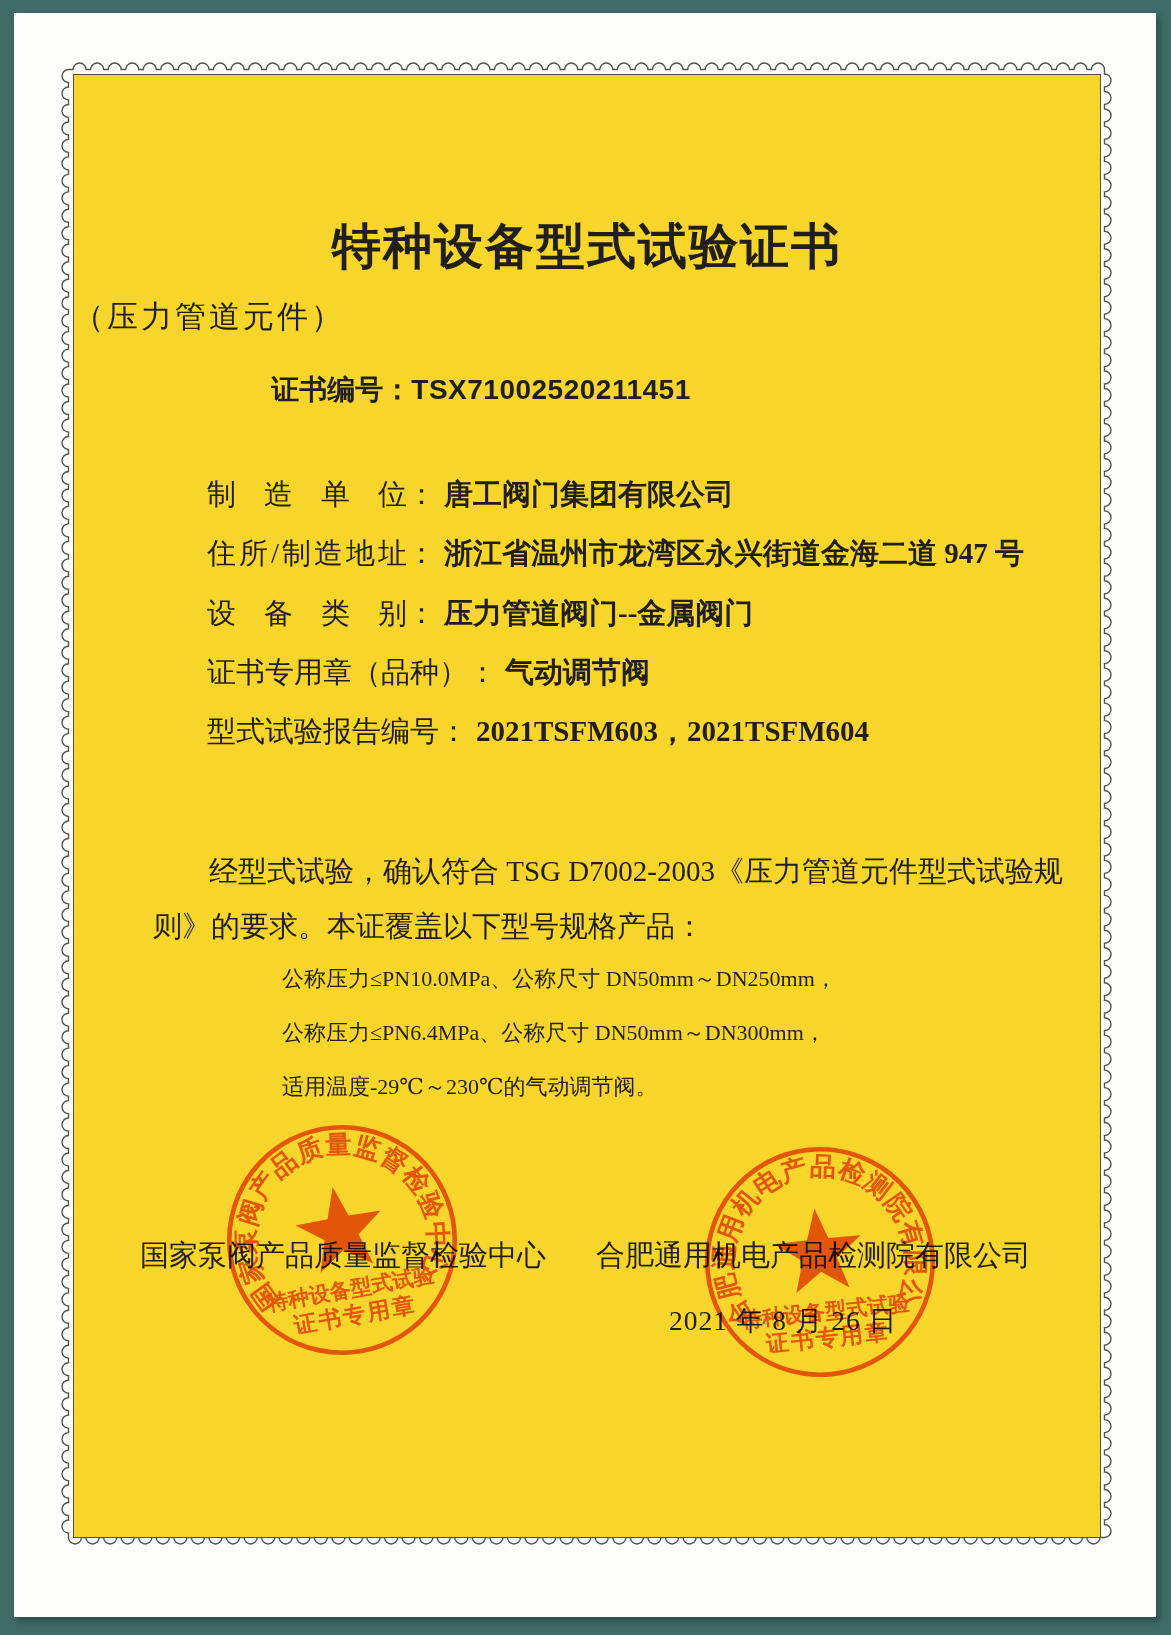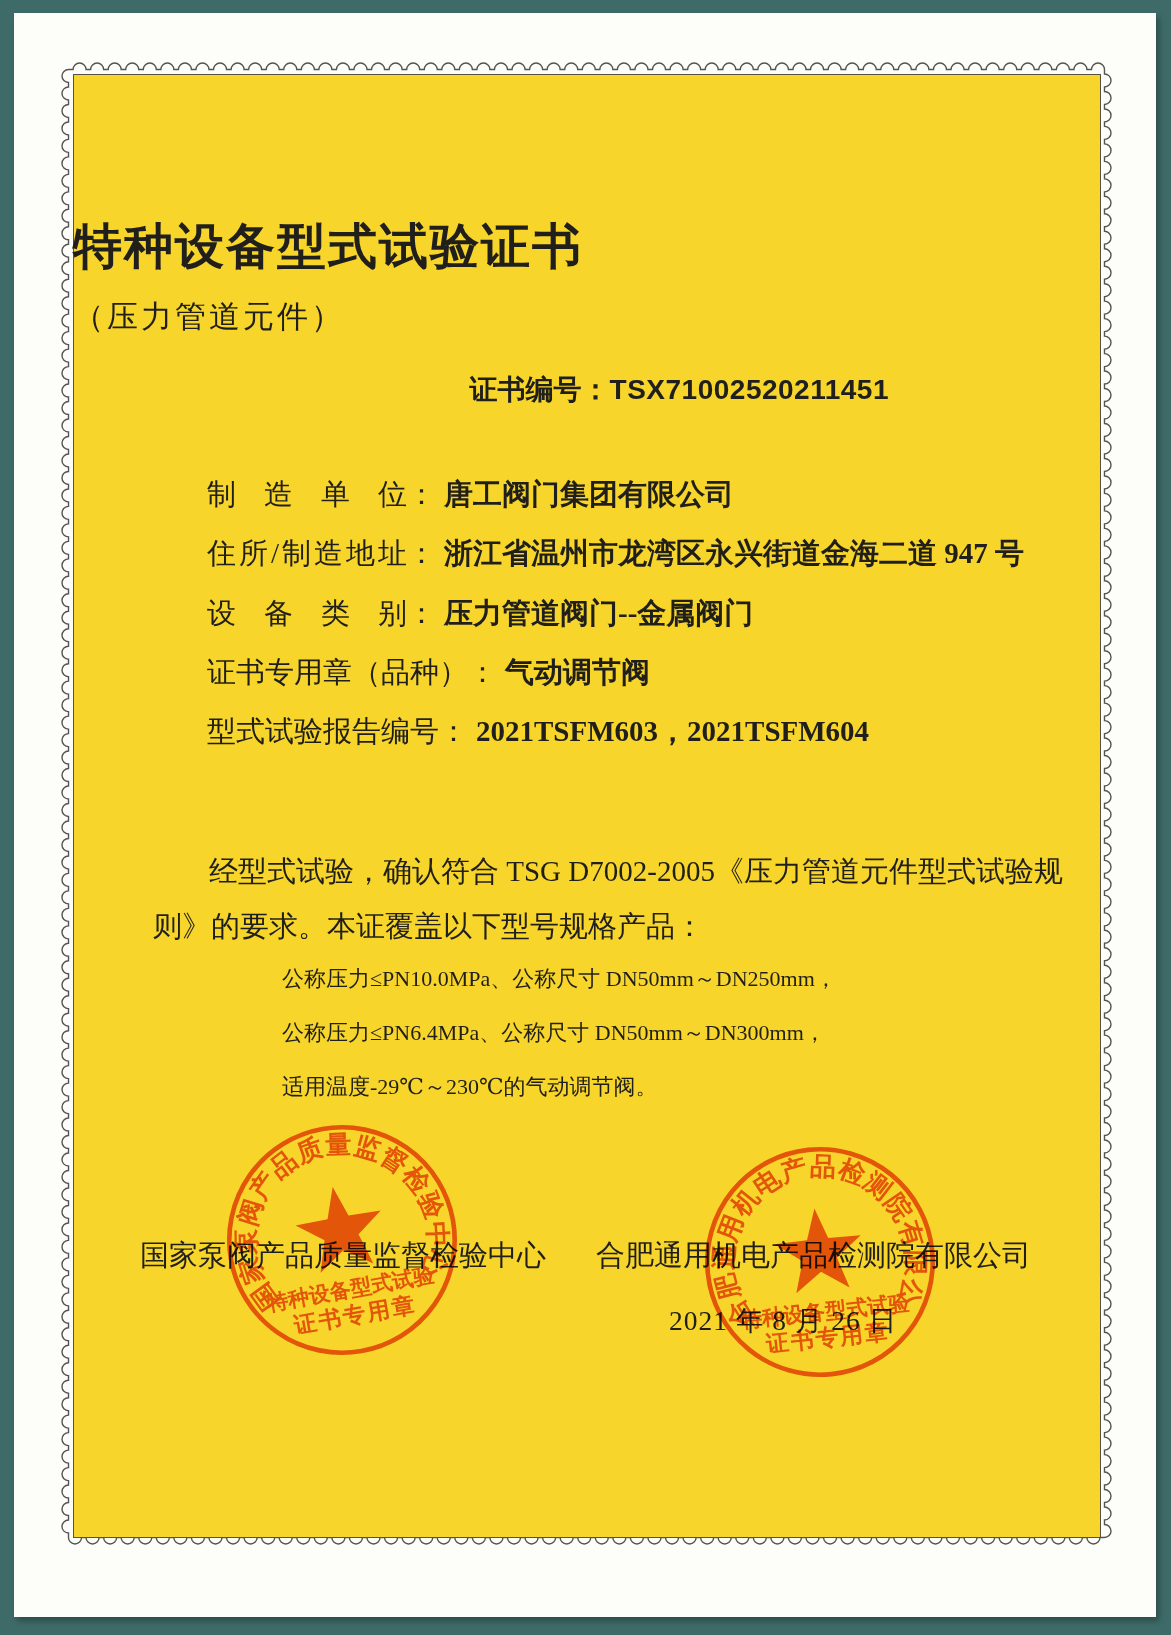--- a/index.html
+++ b/index.html
@@ -15,29 +15,29 @@
     box-shadow:3px 4px 6px rgba(20,40,40,.45);
   }
   .perf{position:absolute;left:0;top:0;}
   .perf path{fill:none;stroke:#55544e;stroke-width:1.4;}
   .panel{
     position:absolute;left:73px;top:74px;width:1028px;height:1464px;
     box-sizing:border-box;background:#f7d52a;border:1.5px solid #57523d;
   }
   .abs{position:absolute;white-space:nowrap;}
   .cert-title{
-    left:73px;top:214px;width:1028px;
+    left:73px;top:214px;width:1028px;text-align:center;
     font-size:49px;font-weight:bold;letter-spacing:2px;
   }
   .cert-subtitle{
     left:73px;top:296px;width:1148px;
     font-size:31px;letter-spacing:3px;
   }
   .cert-no{
-    left:73px;top:371px;width:816px;text-align:right;
+    left:73px;top:371px;width:816px;text-align:center;
     font-size:28px;font-weight:bold;
   }
   .cert-no .num{font-family:"Liberation Sans","DejaVu Sans",sans-serif;letter-spacing:.5px;}
   .fields{left:207px;top:465px;font-size:29px;}
   .frow{display:block;height:59.3px;line-height:59.3px;}
   .flabel{display:inline-block;min-width:200px;text-align:justify;text-align-last:justify;vertical-align:top;}
   .fvalue{margin-left:8px;font-weight:bold;}
   .statement{left:153px;top:844px;font-size:29px;line-height:55px;}
   .statement .indent{padding-left:56px;}
   .specs{left:282px;top:952px;font-size:22px;line-height:54px;}
@@ -76,21 +76,21 @@
 
   <div class="abs fields">
     <div class="frow"><span class="flabel">制造单位</span><span>：</span><span class="fvalue">唐工阀门集团有限公司</span></div>
     <div class="frow"><span class="flabel">住所/制造地址</span><span>：</span><span class="fvalue">浙江省温州市龙湾区永兴街道金海二道 947 号</span></div>
     <div class="frow"><span class="flabel">设备类别</span><span>：</span><span class="fvalue">压力管道阀门--金属阀门</span></div>
     <div class="frow"><span class="flabel">证书专用章（品种）</span><span>：</span><span class="fvalue">气动调节阀</span></div>
     <div class="frow"><span class="flabel">型式试验报告编号</span><span>：</span><span class="fvalue">2021TSFM603，2021TSFM604</span></div>
   </div>
 
   <div class="abs statement">
-    <div class="indent">经型式试验，确认符合 TSG D7002-2005《压力管道元件型式试验规</div>
+    <div class="indent">经型式试验，确认符合 TSG D7002-2003《压力管道元件型式试验规</div>
     <div>则》的要求。本证覆盖以下型号规格产品：</div>
   </div>
 
   <div class="abs specs">
     <div>公称压力≤PN10.0MPa、公称尺寸 DN50mm～DN250mm，</div>
     <div>公称压力≤PN6.4MPa、公称尺寸 DN50mm～DN300mm，</div>
     <div>适用温度-29℃～230℃的气动调节阀。</div>
   </div>
 
   <div class="abs issuer issuer-left">国家泵阀产品质量监督检验中心</div>

